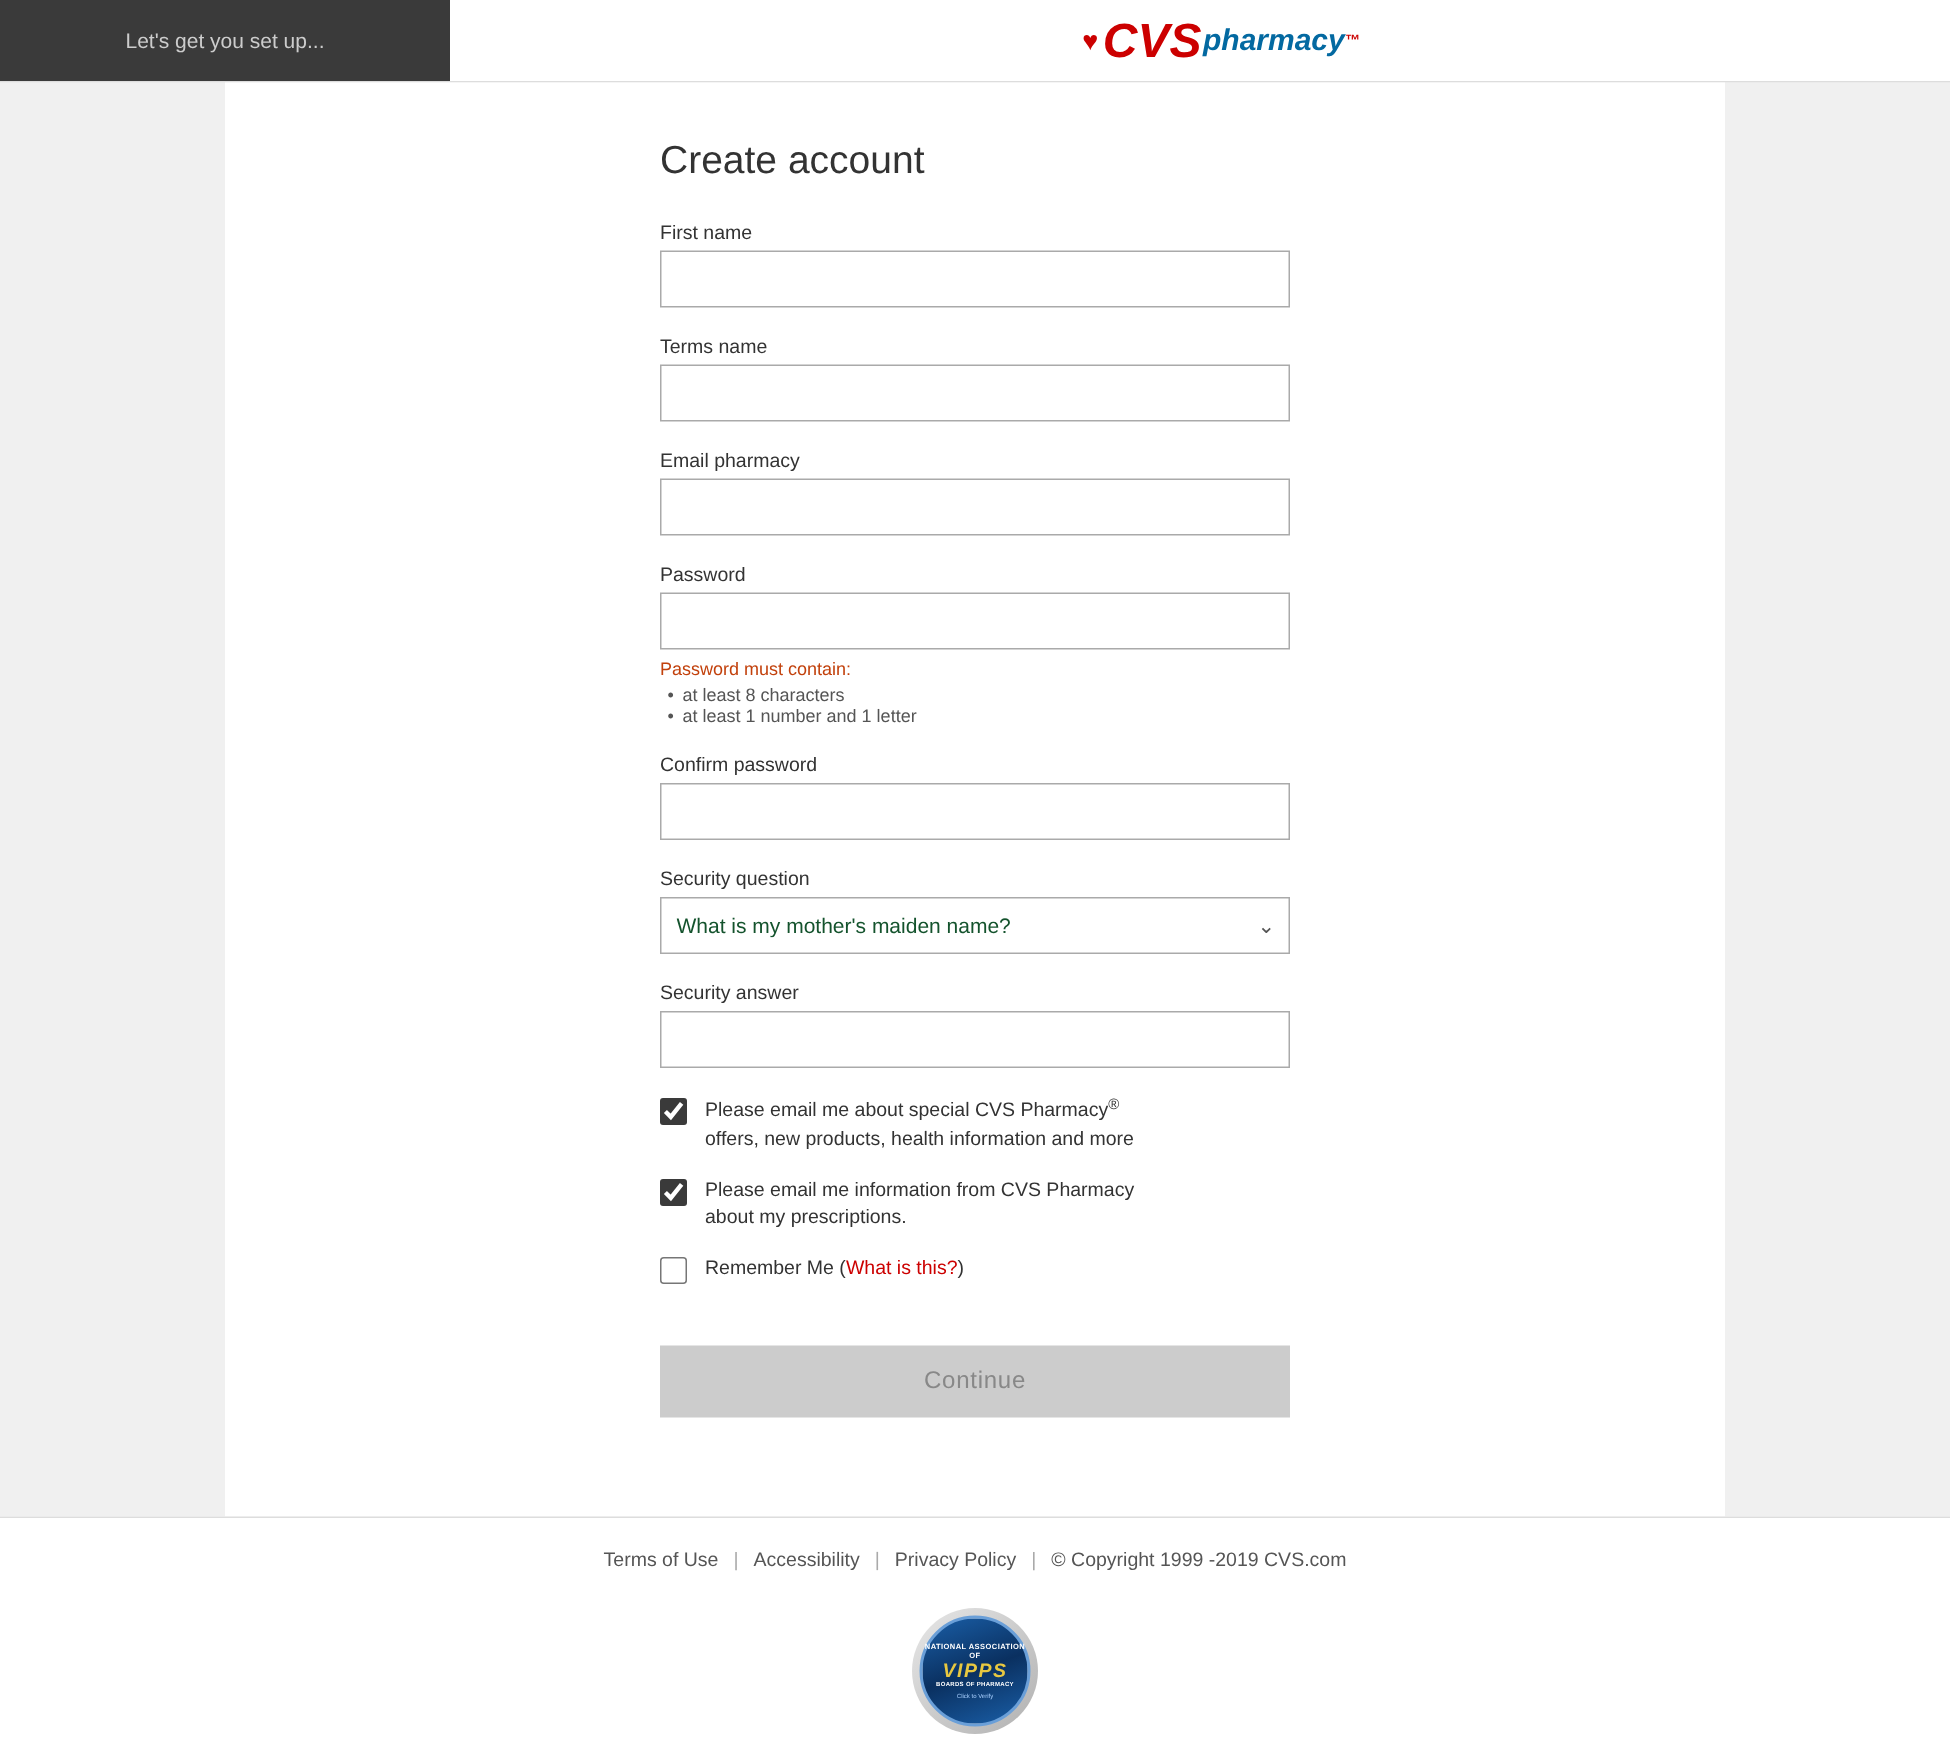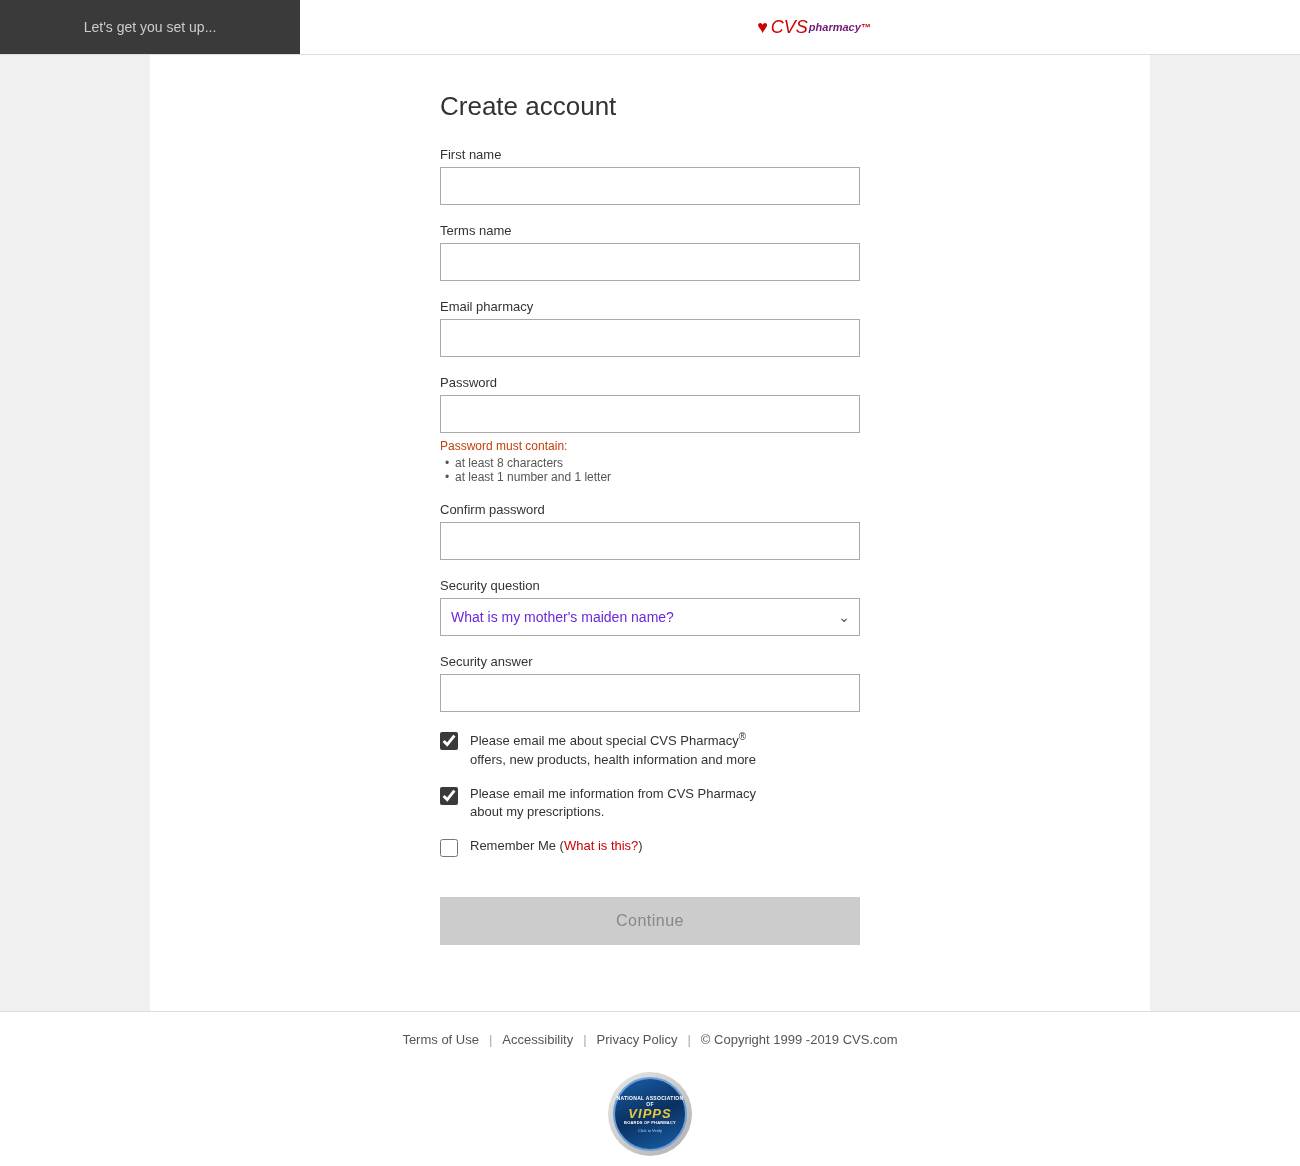--- a/index.html
+++ b/index.html
@@ -38,26 +38,26 @@
       color: #cc0000;
       font-style: italic;
     }
     .cvs-heart {
       color: #cc0000;
       font-size: 18px;
       margin-right: 3px;
     }
     .cvs-text {
       color: #cc0000;
-      font-size: 18px;
-      font-weight: normal;
+      font-size: 32px;
+      font-weight: bold;
     }
     .pharmacy-text {
-      color: #701a75;
-      font-size: 11px;
+      color: #0369a1;
+      font-size: 20px;
       font-style: italic;
       margin-left: 1px;
     }
     .tm-text {
       font-size: 10px;
       color: #cc0000;
       vertical-align: super;
     }
 
     
@@ -138,21 +138,21 @@
       position: relative;
       width: 100%;
     }
 
     .security-select {
       width: 100%;
       height: 38px;
       border: 1px solid #aaa;
       padding: 6px 53px 6px 10px;
       font-size: 14px;
-      color: #6d28d9;
+      color: #14532d;
       appearance: none;
       -webkit-appearance: none;
       background: #fff;
       cursor: pointer;
       outline: none;
     }
 
     .select-arrow {
       position: absolute;
       right: 10px;

